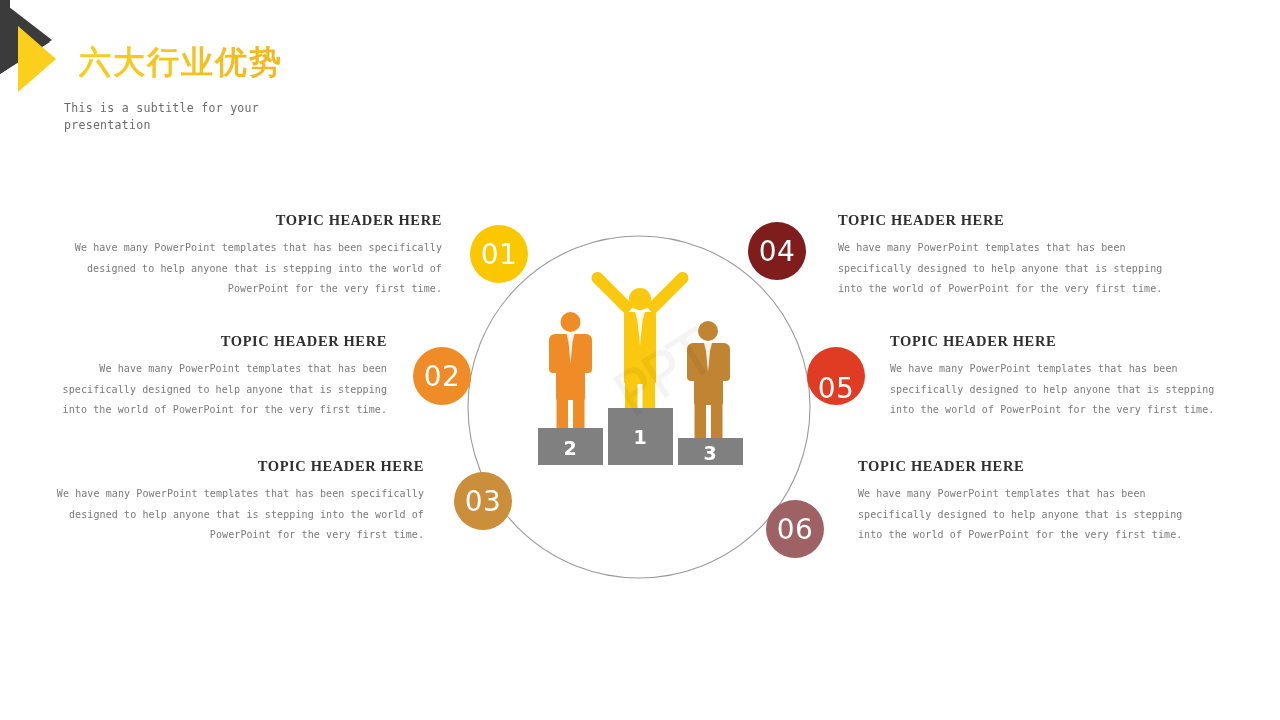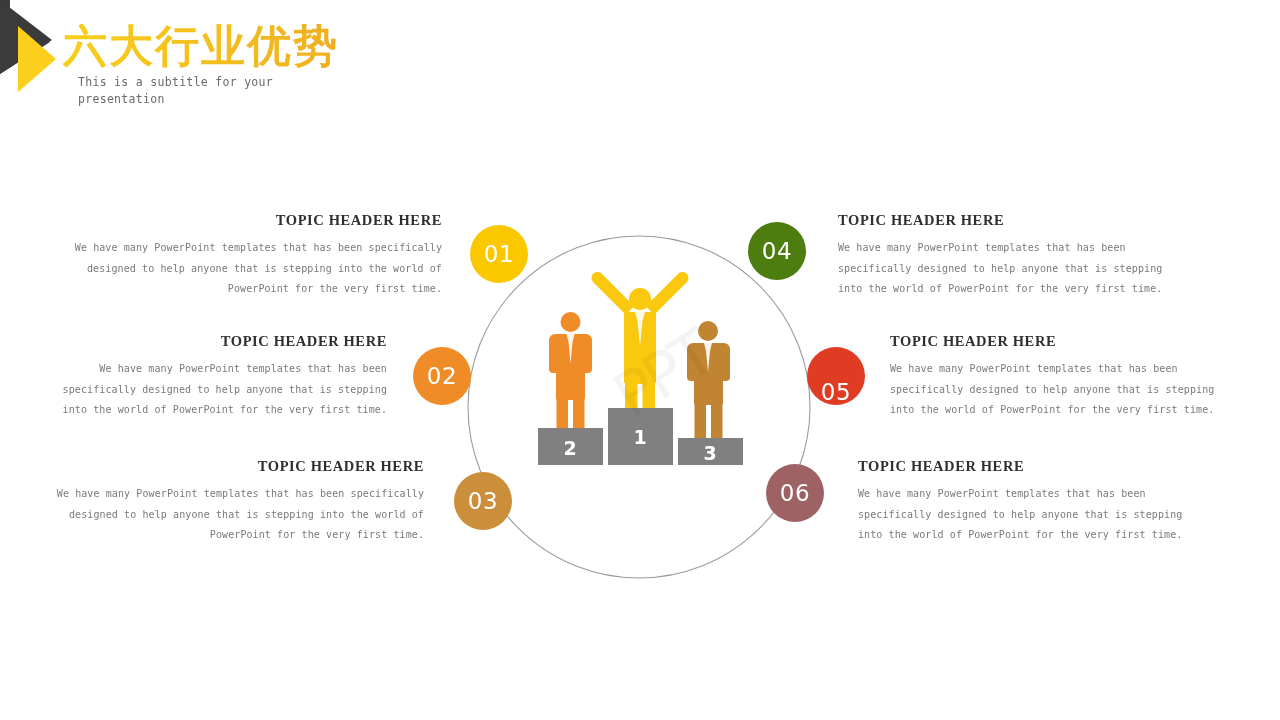--- a/index.html
+++ b/index.html
@@ -33,34 +33,34 @@
   .logo-mark svg { display: block; }
 
   .title-block {
     position: absolute;
     left: 63px;
     top: 24px;
     width: 600px;
   }
   .slide-title {
     font-family: "DejaVu Sans", sans-serif;
-    font-size: 44px;
+    font-size: 32px;
     font-weight: bold;
     letter-spacing: 2px;
     line-height: 44px;
-    margin: 0;
+    margin: 16px;
     background: linear-gradient(90deg, #f7cf1b 0%, #f2b520 38%, #e79a27 70%, #dd8a2f 100%);
     -webkit-background-clip: text;
     background-clip: text;
     color: transparent;
     -webkit-text-fill-color: transparent;
     white-space: nowrap;
   }
   .slide-subtitle {
-    margin: 6px 0 0 15px;
+    margin: 6px 0 0 1px;
     font-family: "DejaVu Sans Mono", monospace;
     font-size: 11.5px;
     line-height: 17px;
     color: #6b6b6b;
     letter-spacing: 0.3px;
     width: 215px;
   }
 
   
   .stage {
@@ -81,31 +81,31 @@
 
   
   .badge {
     position: absolute;
     border-radius: 50%;
     display: flex;
     align-items: center;
     justify-content: center;
     color: #ffffff;
     font-family: "DejaVu Sans", sans-serif;
-    font-size: 23px;
+    font-size: 28px;
     font-weight: normal;
     letter-spacing: 0.5px;
     box-sizing: border-box;
   }
   .badge-01 { left: 470px; top: 225px; width: 58px; height: 58px; }
   .badge-02 { left: 413px; top: 347px; width: 58px; height: 58px; justify-content: center; }
   .badge-03 { left: 454px; top: 472px; width: 58px; height: 58px; }
   .badge-04 { left: 748px; top: 222px; width: 58px; height: 58px; }
   .badge-05 { left: 807px; top: 347px; width: 58px; height: 58px; align-items: flex-end; }
-  .badge-06 { left: 766px; top: 464px; width: 58px; height: 58px; }
+  .badge-06 { left: 766px; top: 500px; width: 58px; height: 58px; }
 
   
   .topic {
     position: absolute;
     width: 370px;
   }
   .topic-title {
     font-family: Liberation Serif, serif;
     font-size: 14.5px;
     font-weight: bold;
@@ -185,21 +185,21 @@
 
   <div class="badge badge-01" style="background: rgb(251, 200, 0);">
     <span>01</span>
   </div>
   <div class="badge badge-02" style="background: rgb(240, 140, 40);">
     <span>02</span>
   </div>
   <div class="badge badge-03" style="background: rgb(203, 143, 60);">
     <span>03</span>
   </div>
-  <div class="badge badge-04" style="background: #4d7c0f;">
+  <div class="badge badge-04" style="background: #7f1d1d;">
     <span>04</span>
   </div>
   <div class="badge badge-05" style="background: rgb(224, 60, 35);">
     <span>05</span>
   </div>
   <div class="badge badge-06" style="background: rgb(158, 97, 100);">
     <span>06</span>
   </div>
 
   <div class="topic topic-t1 align-right">

